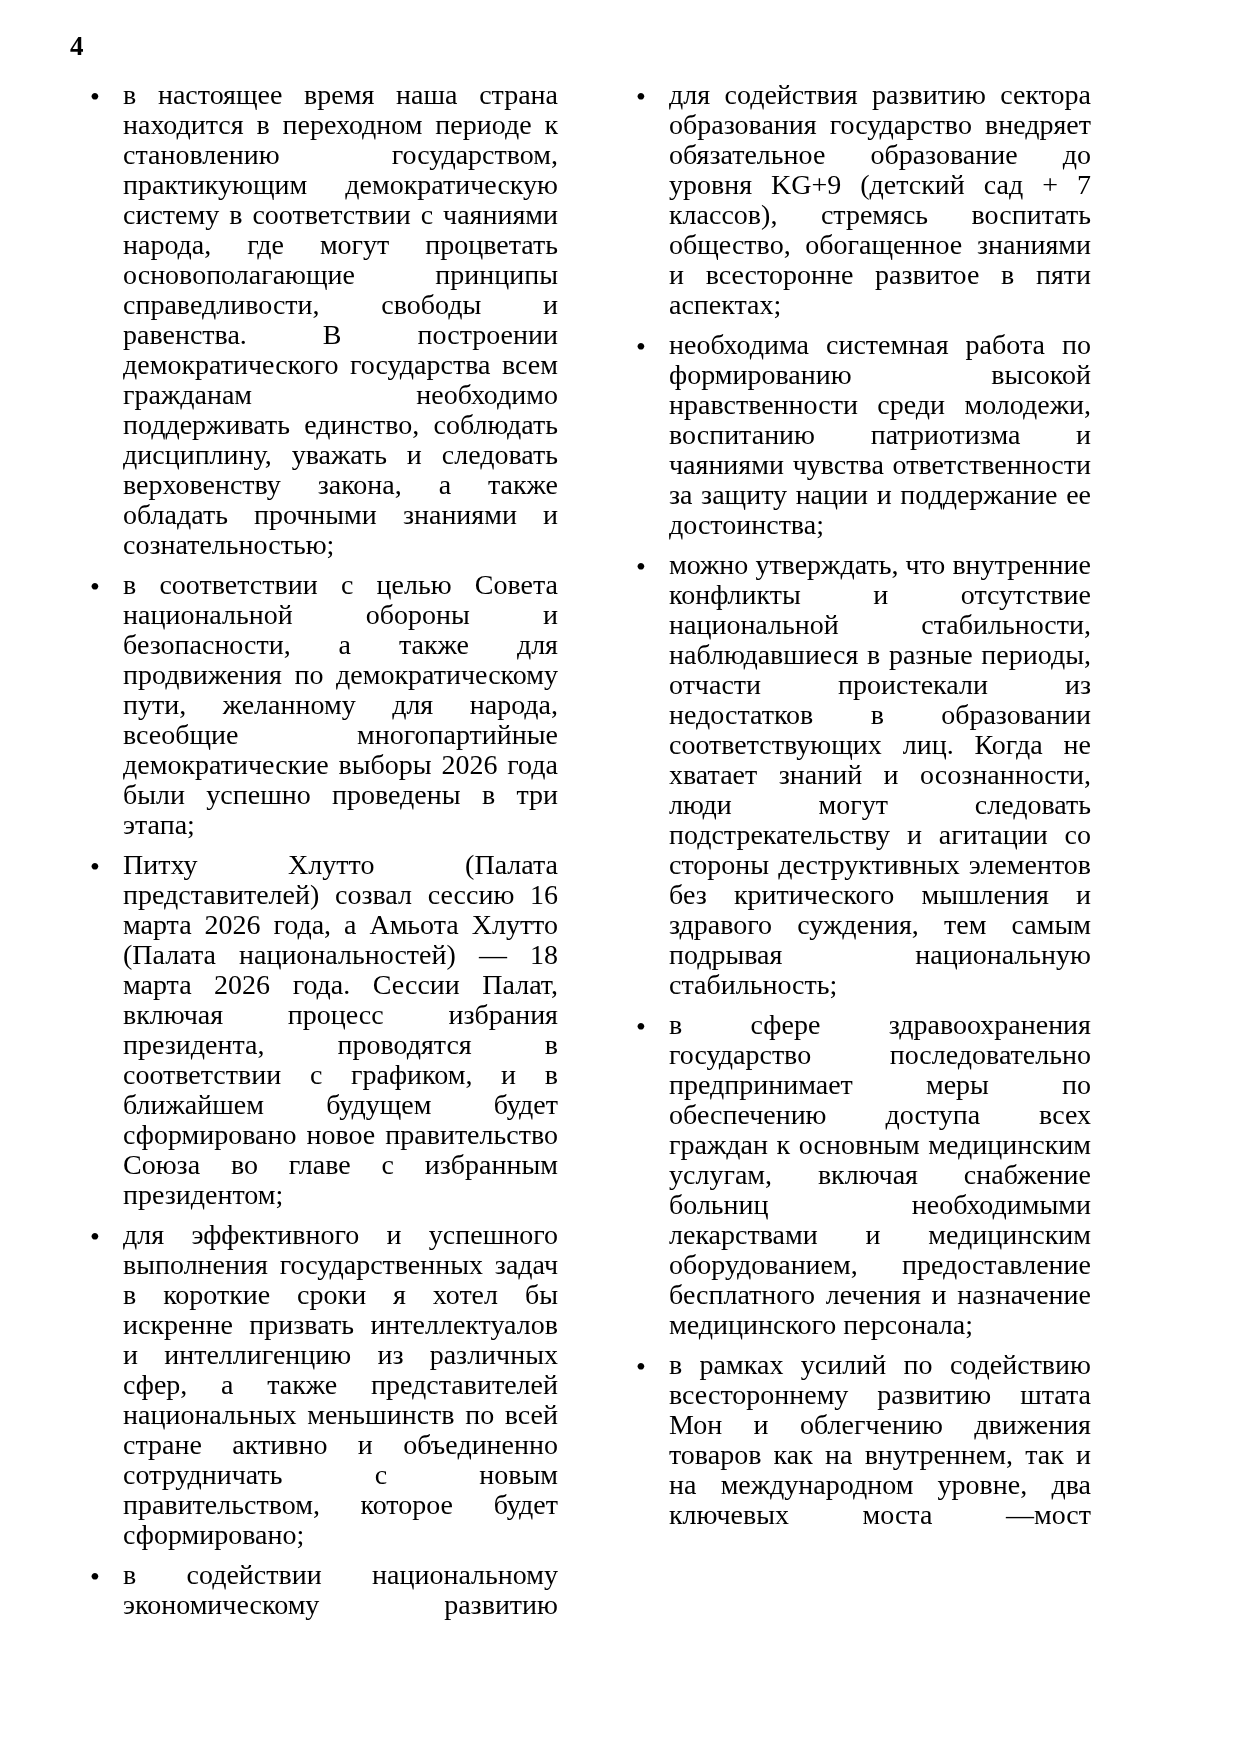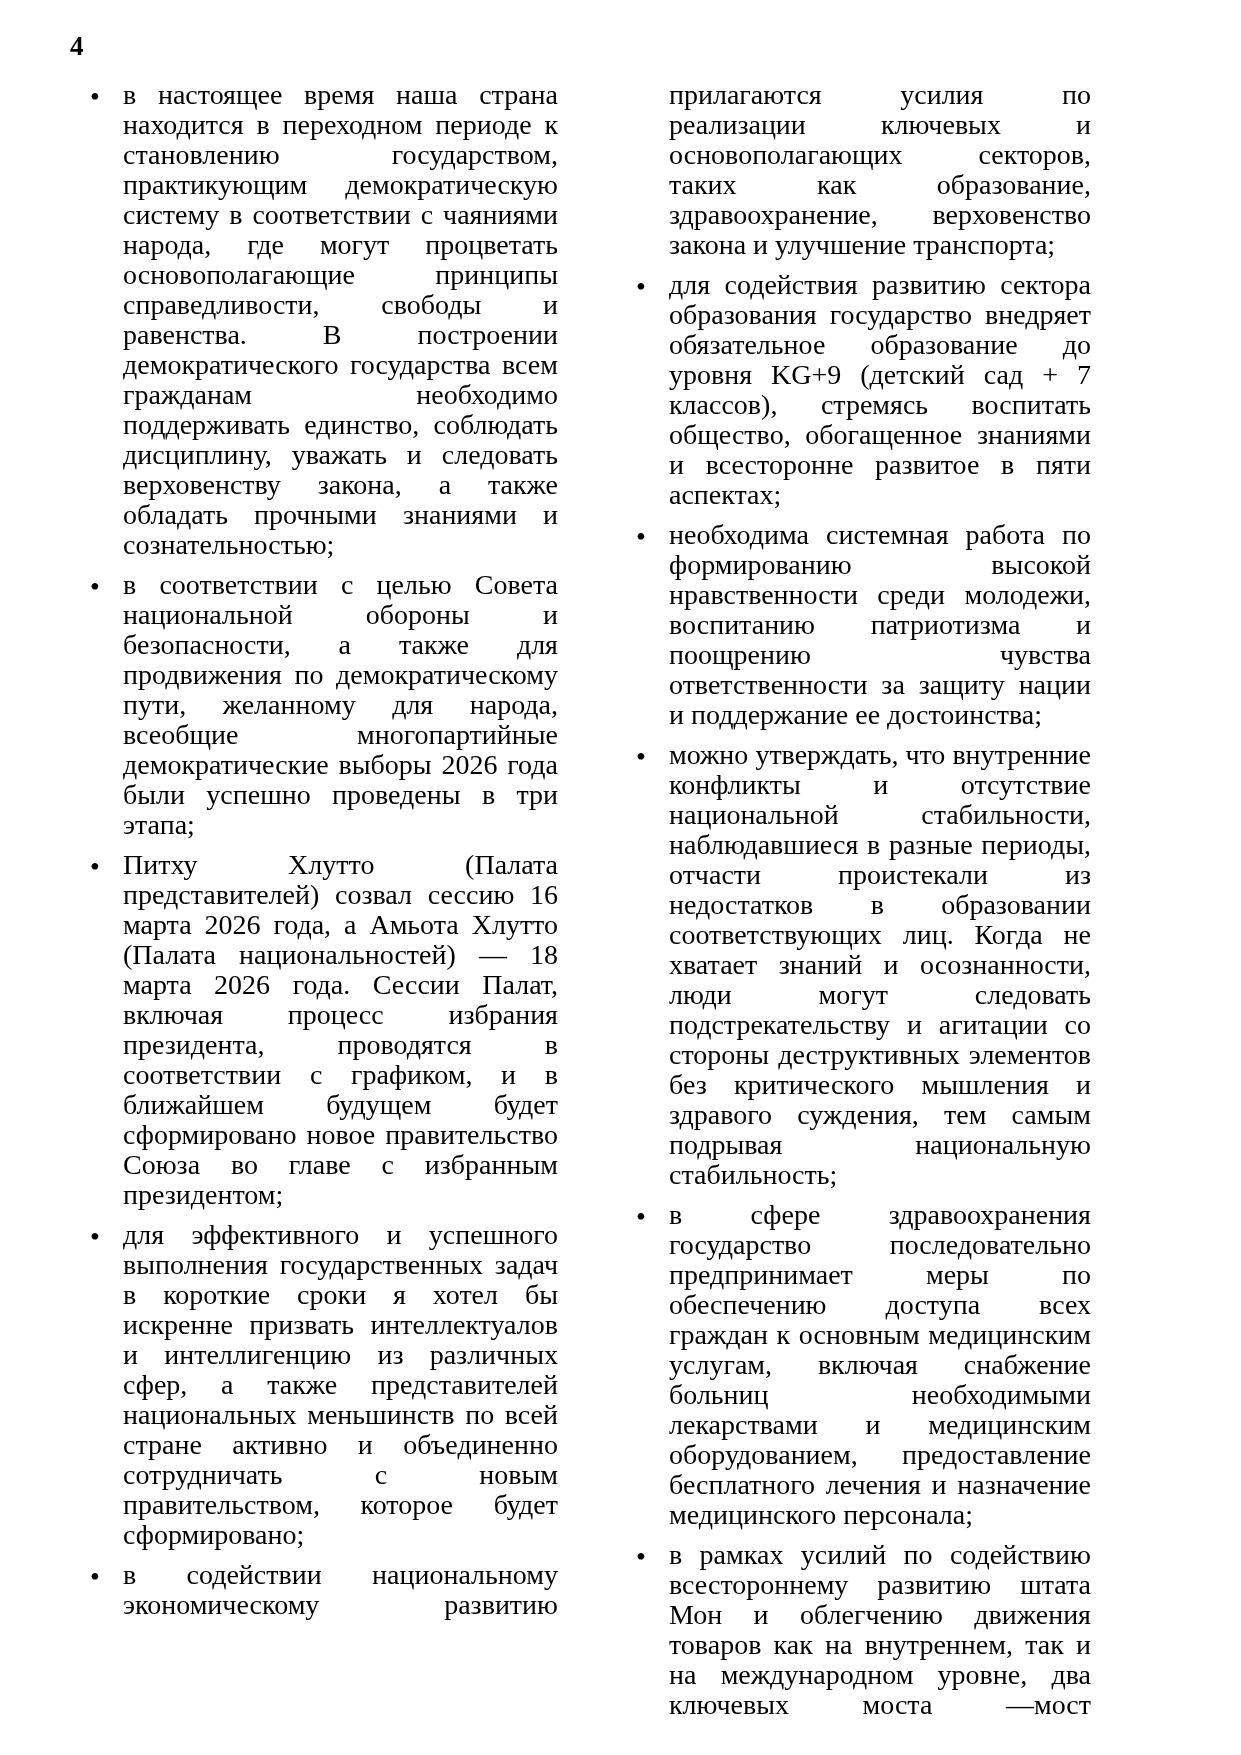--- a/index.html
+++ b/index.html
@@ -65,30 +65,26 @@
           <span class="bullet">•</span>
           <div class="text">для эффективного и успешного выполнения государственных задач в короткие сроки я хотел бы искренне призвать интеллектуалов и интеллигенцию из различных сфер, а также представителей национальных меньшинств по всей стране активно и объединенно сотрудничать с новым правительством, которое будет сформировано;</div>
         </div>
         <div class="item justify-last">
           <span class="bullet">•</span>
           <div class="text">в содействии национальному экономическому развитию</div>
         </div>
       </div>
     <div class="column column-right">
         <div class="item">
-          <span class="bullet"></span>
-          <div class="text">прилагаются усилия по реализации ключевых и основополагающих секторов, таких как образование, здравоохранение, верховенство закона и улучшение транспорта;</div>
-        </div>
-        <div class="item">
           <span class="bullet">•</span>
           <div class="text">для содействия развитию сектора образования государство внедряет обязательное образование до уровня KG+9 (детский сад + 7 классов), стремясь воспитать общество, обогащенное знаниями и всесторонне развитое в пяти аспектах;</div>
         </div>
         <div class="item">
           <span class="bullet">•</span>
-          <div class="text">необходима системная работа по формированию высокой нравственности среди молодежи, воспитанию патриотизма и поощрению чувства ответственности за защиту нации и поддержание ее достоинства;</div>
+          <div class="text">необходима системная работа по формированию высокой нравственности среди молодежи, воспитанию патриотизма и чаяниями чувства ответственности за защиту нации и поддержание ее достоинства;</div>
         </div>
         <div class="item">
           <span class="bullet">•</span>
           <div class="text">можно утверждать, что внутренние конфликты и отсутствие национальной стабильности, наблюдавшиеся в разные периоды, отчасти проистекали из недостатков в образовании соответствующих лиц. Когда не хватает знаний и осознанности, люди могут следовать подстрекательству и агитации со стороны деструктивных элементов без критического мышления и здравого суждения, тем самым подрывая национальную стабильность;</div>
         </div>
         <div class="item">
           <span class="bullet">•</span>
           <div class="text">в сфере здравоохранения государство последовательно предпринимает меры по обеспечению доступа всех граждан к основным медицинским услугам, включая снабжение больниц необходимыми лекарствами и медицинским оборудованием, предоставление бесплатного лечения и назначение медицинского персонала;</div>
         </div>
         <div class="item justify-last">

